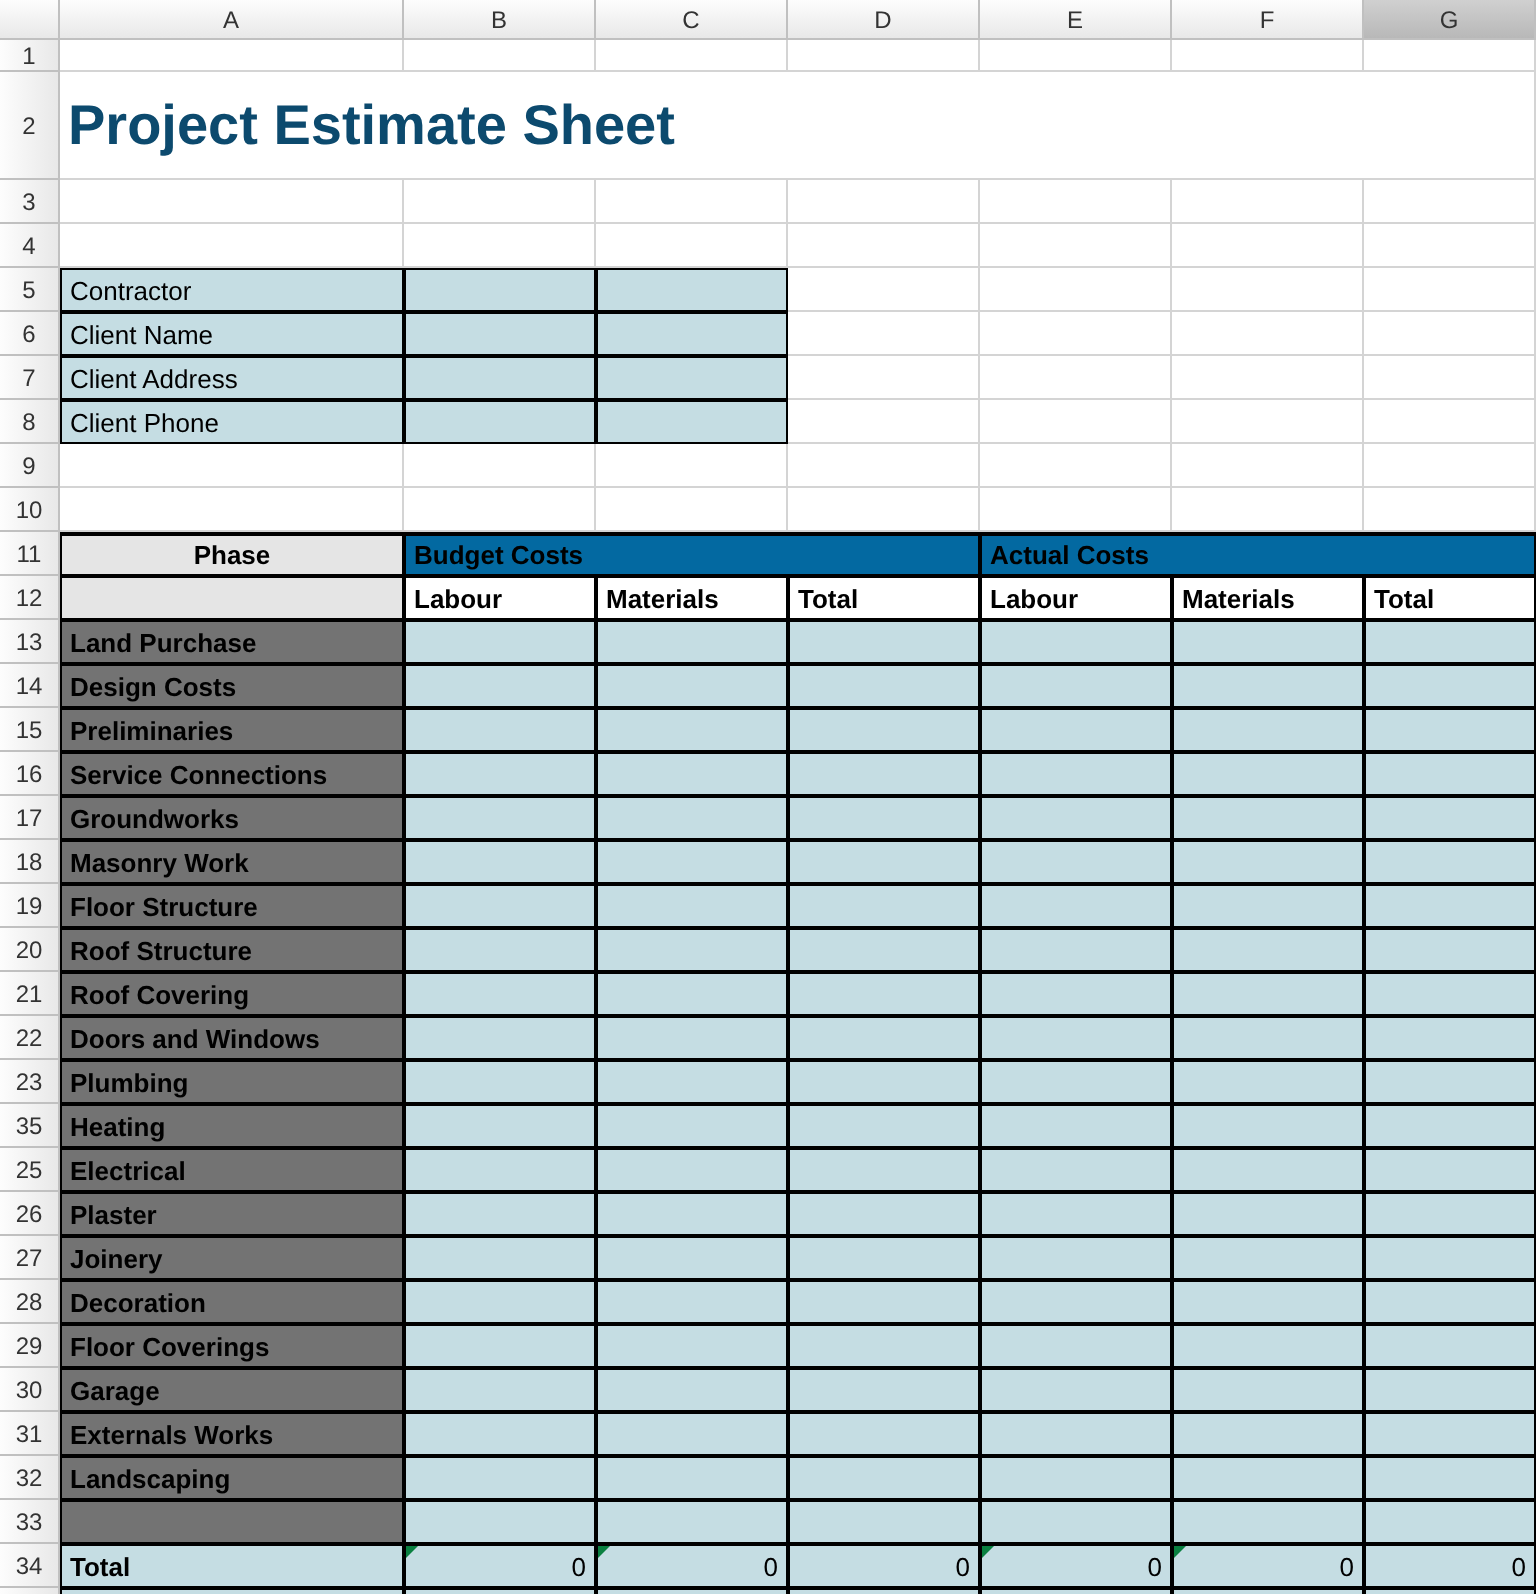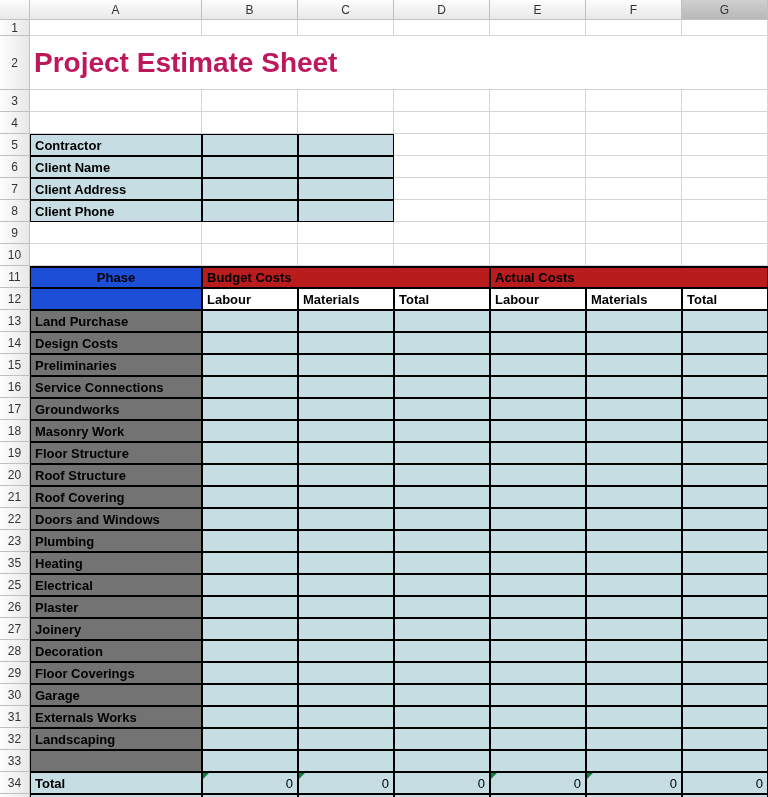--- a/index.html
+++ b/index.html
@@ -49,40 +49,40 @@
     align-items: center;
     overflow: hidden;
     white-space: nowrap;
     background: #fff;
     height: 22px;
   }
   .title-cell {
     font-size: 28px;
     font-weight: bold;
     font-family: Arial, sans-serif;
-    color: #be185d;
+    color: #0c4a6e;
   }
   .info-label {
     background: #c5dde3;
-    font-weight: bold;
+    font-weight: normal;
     border: 1px solid #000 !important;
   }
   .info-data {
     background: #c5dde3;
     border: 1px solid #000 !important;
   }
   .hdr-phase {
-    background: #1d4ed8;
+    background: #e5e5e5;
     font-weight: bold;
     text-align: center;
     justify-content: center;
     border: 1px solid #000 !important;
   }
   .hdr-section {
-    background: #b91c1c;
+    background: #0369a1;
     font-weight: bold;
     border: 1px solid #000 !important;
   }
   .hdr-sub {
     background: #fff;
     font-weight: bold;
     border: 1px solid #000 !important;
     text-align: center;
   }
   .phase-name {

